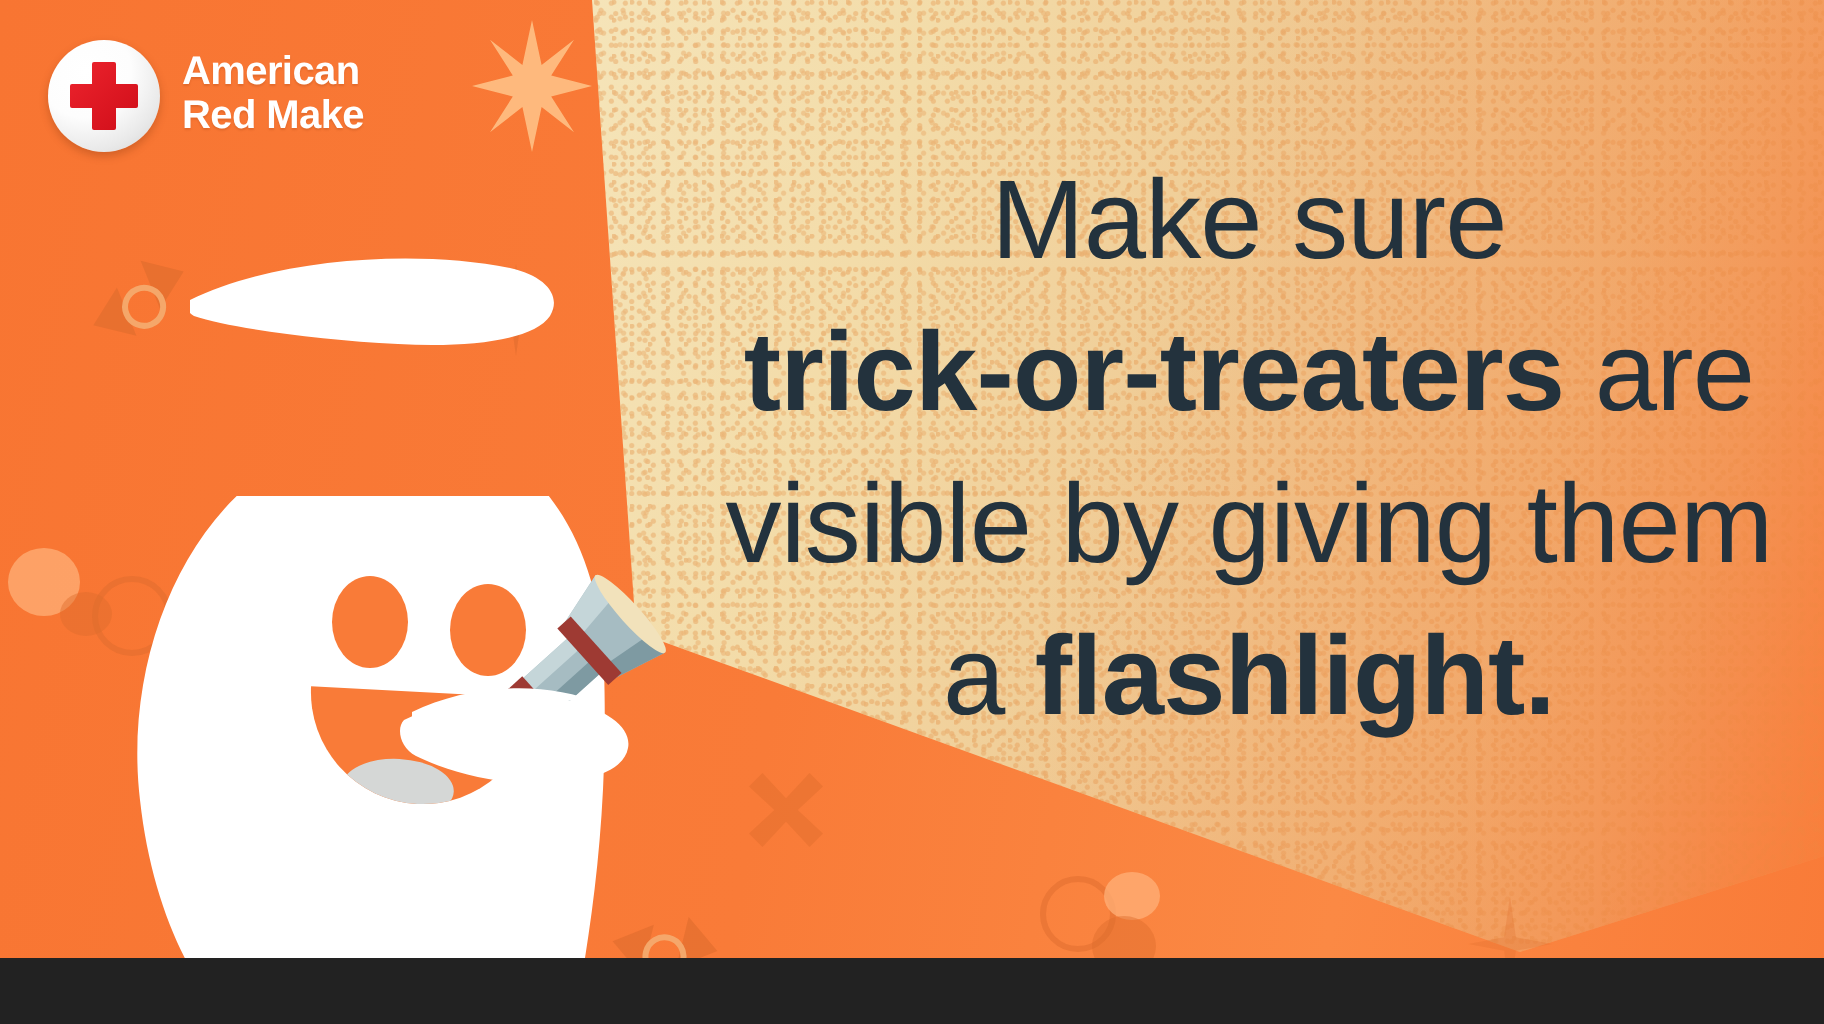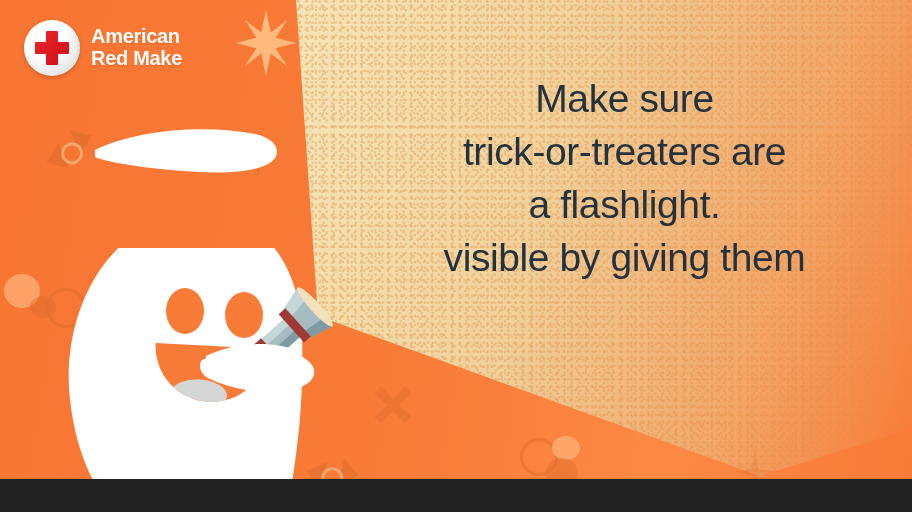--- a/index.html
+++ b/index.html
@@ -177,26 +177,26 @@
   .logo-text span { display: block; }
 
   
   .headline {
     position: absolute;
     left: 352px;
     top: 72px;
     width: 545px;
     text-align: center;
     color: #23323D;
-    font-size: 39px;
+    font-size: 56px;
     line-height: 1.36;
     font-weight: 400;
     letter-spacing: -0.4px;
   }
-  .headline b { font-weight: 400; }
+  .headline b { font-weight: 700; }
   .headline .ln { display: block; white-space: nowrap; }
 
   
   .ghost {
     position: absolute;
     left: 62px;
     top: 248px;
     width: 252px;
     height: 270px;
   }
@@ -352,20 +352,20 @@
   </div>
 
   <div class="headline">
     <span class="ln">
       <span>Make sure</span>
     </span>
     <span class="ln">
       <b>trick-or-treaters</b><span> are</span>
     </span>
     <span class="ln">
+      <span>visible by giving them</span>
+    </span>
+    <span class="ln">
       <span>a </span><b>flashlight.</b>
     </span>
-    <span class="ln">
-      <span>visible by giving them</span>
-    </span>
   </div>
 
 </div>
 
 </body></html>

